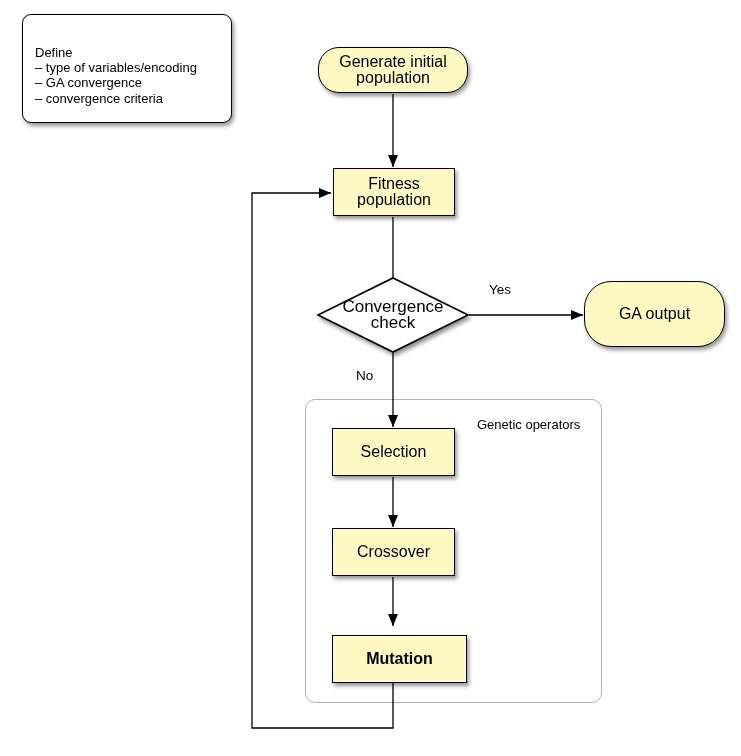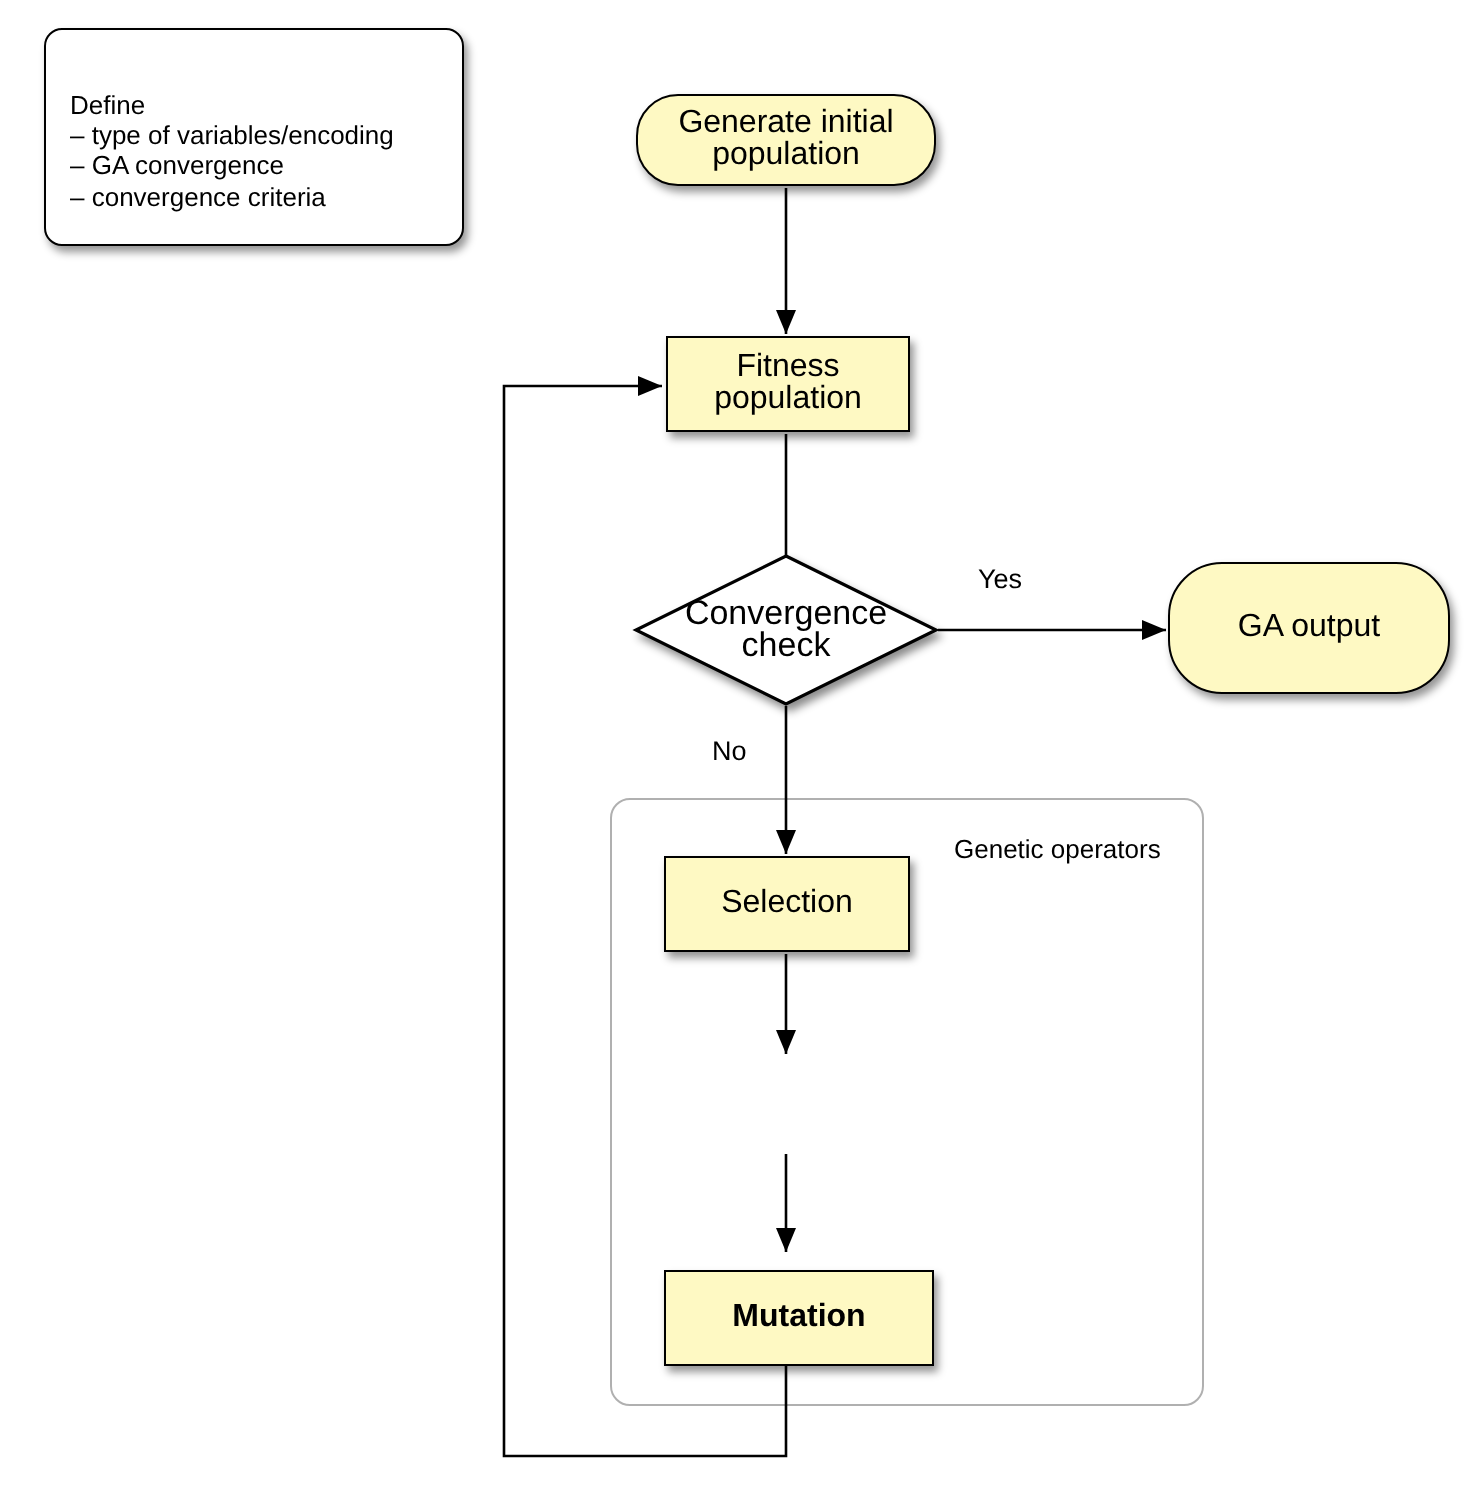--- a/index.html
+++ b/index.html
@@ -147,20 +147,23 @@
   </div>
 
   <div class="node gaoutput">
     <span>GA output</span>
   </div>
 
   <div class="node selection">
     <span>Selection</span>
   </div>
 
+  <div class="node crossover">
+    <span>Crossover</span>
+  </div>
 
   <div class="node mutation">
     <span>Mutation</span>
   </div>
 
   <div class="edge-label yes-label">Yes</div>
   <div class="edge-label no-label">No</div>
   <div class="group-label">Genetic operators</div>
 
 </div>

